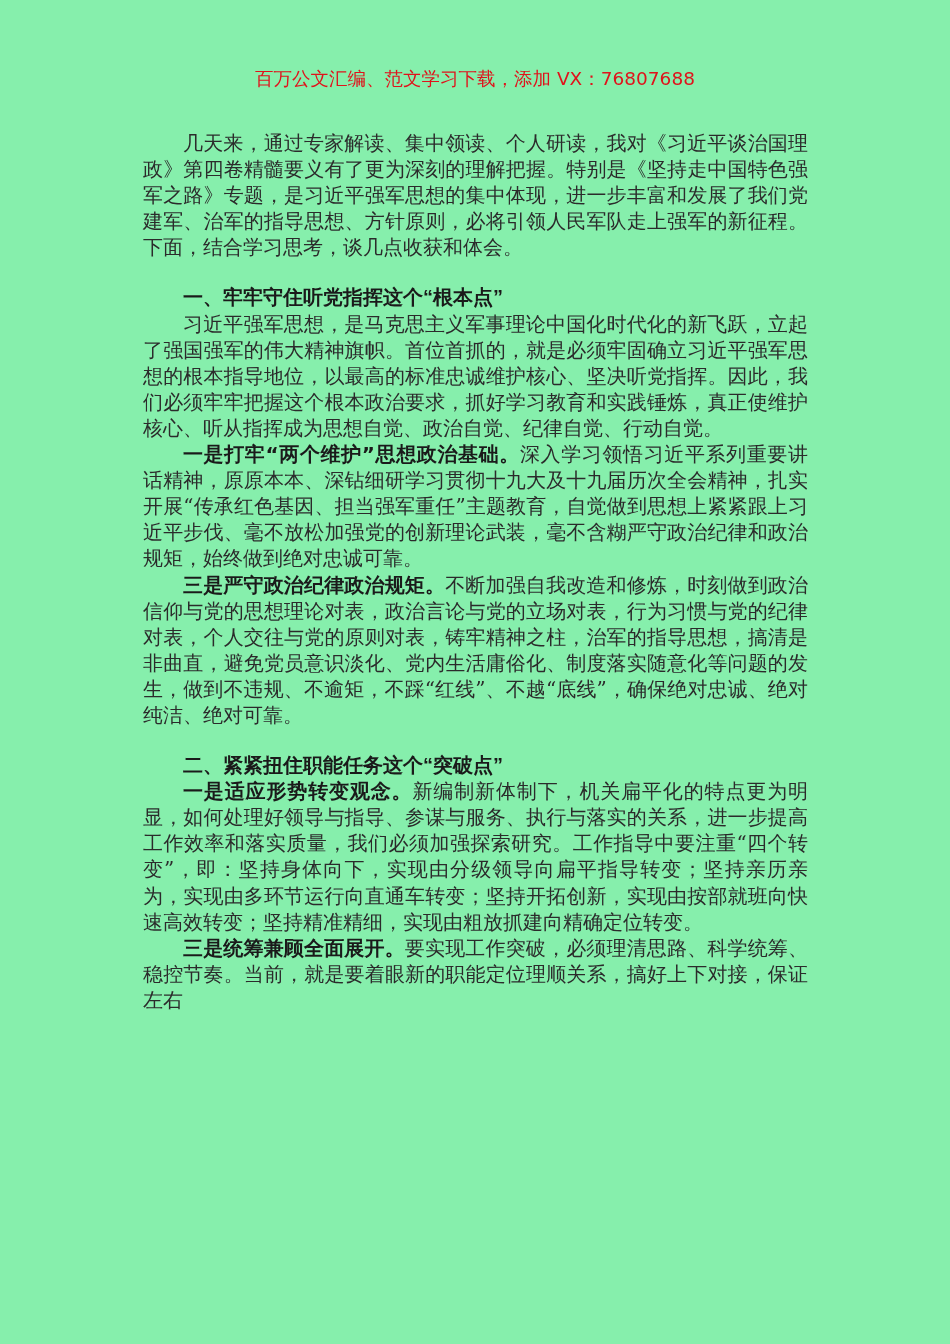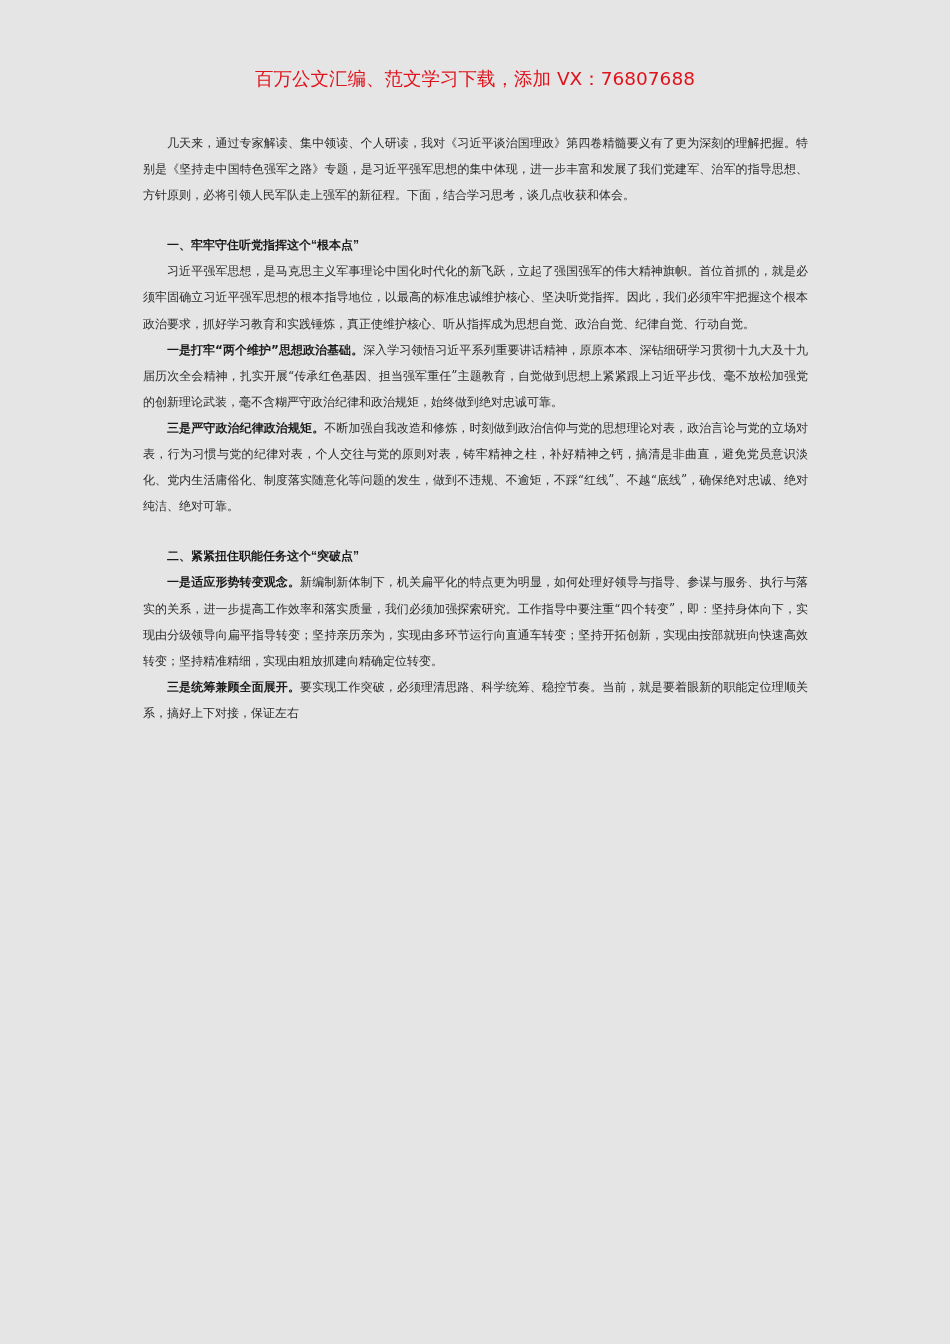--- a/index.html
+++ b/index.html
@@ -1,42 +1,42 @@
 <!DOCTYPE html>
 <html><head>
 <meta charset="utf-8">
 <style>
   html, body { margin: 0; padding: 0; background: #ffffff; }
   body { width: 950px; height: 1344px; position: relative; overflow: hidden; }
   .page {
-    position: absolute; left: 0; top: 0; width: 950px; height: 1344px; background: #e5e5e5;
+    position: absolute; left: 0; top: 0; width: 950px; height: 1344px; background: #86efac;
   }
   .banner {
     position: absolute; top: 66px; left: 0; width: 950px; text-align: center;
     font-family: "DejaVu Sans", sans-serif; font-size: 18.5px; color: #e0121b;
     letter-spacing: 0px;
   }
   .body {
     position: absolute; top: 130px; left: 143px; width: 665px;
-    font-family: "DejaVu Serif", serif; font-size: 12px; line-height: 26.1px;
+    font-family: "DejaVu Serif", serif; font-size: 20px; line-height: 26.1px;
     color: #2b2b2b; text-align: justify; text-justify: inter-ideograph;
   }
   .body p { margin: 0; text-indent: 2em; }
   .body p.h { font-family: Liberation Sans, sans-serif; font-weight: bold; color: #1a1a1a; margin-top: 24px; }
   .lead { font-family: "DejaVu Sans", sans-serif; font-weight: bold; color: #1a1a1a; }
 </style>
 </head>
 <body>
 
 <div class="page">
   <div class="banner">百万公文汇编、范文学习下载，添加 VX：76807688</div>
 
   <div class="body">
     <p><span>几天来，通过专家解读、集中领读、个人研读，我对《习近平谈治国理政》第四卷精髓要义有了更为深刻的理解把握。特别是《坚持走中国特色强军之路》专题，是习近平强军思想的集中体现，进一步丰富和发展了我们党建军、治军的指导思想、方针原则，必将引领人民军队走上强军的新征程。下面，结合学习思考，谈几点收获和体会。</span></p>
     <p class="h"><span>一、牢牢守住听党指挥这个“根本点”</span></p>
     <p><span>习近平强军思想，是马克思主义军事理论中国化时代化的新飞跃，立起了强国强军的伟大精神旗帜。首位首抓的，就是必须牢固确立习近平强军思想的根本指导地位，以最高的标准忠诚维护核心、坚决听党指挥。因此，我们必须牢牢把握这个根本政治要求，抓好学习教育和实践锤炼，真正使维护核心、听从指挥成为思想自觉、政治自觉、纪律自觉、行动自觉。</span></p>
     <p><span class="lead">一是打牢“两个维护”思想政治基础。</span><span>深入学习领悟习近平系列重要讲话精神，原原本本、深钻细研学习贯彻十九大及十九届历次全会精神，扎实开展“传承红色基因、担当强军重任”主题教育，自觉做到思想上紧紧跟上习近平步伐、毫不放松加强党的创新理论武装，毫不含糊严守政治纪律和政治规矩，始终做到绝对忠诚可靠。</span></p>
-    <p><span class="lead">三是严守政治纪律政治规矩。</span><span>不断加强自我改造和修炼，时刻做到政治信仰与党的思想理论对表，政治言论与党的立场对表，行为习惯与党的纪律对表，个人交往与党的原则对表，铸牢精神之柱，补好精神之钙，搞清是非曲直，避免党员意识淡化、党内生活庸俗化、制度落实随意化等问题的发生，做到不违规、不逾矩，不踩“红线”、不越“底线”，确保绝对忠诚、绝对纯洁、绝对可靠。</span></p>
+    <p><span class="lead">三是严守政治纪律政治规矩。</span><span>不断加强自我改造和修炼，时刻做到政治信仰与党的思想理论对表，政治言论与党的立场对表，行为习惯与党的纪律对表，个人交往与党的原则对表，铸牢精神之柱，治军的指导思想，搞清是非曲直，避免党员意识淡化、党内生活庸俗化、制度落实随意化等问题的发生，做到不违规、不逾矩，不踩“红线”、不越“底线”，确保绝对忠诚、绝对纯洁、绝对可靠。</span></p>
     <p class="h"><span>二、紧紧扭住职能任务这个“突破点”</span></p>
     <p><span class="lead">一是适应形势转变观念。</span><span>新编制新体制下，机关扁平化的特点更为明显，如何处理好领导与指导、参谋与服务、执行与落实的关系，进一步提高工作效率和落实质量，我们必须加强探索研究。工作指导中要注重“四个转变”，即：坚持身体向下，实现由分级领导向扁平指导转变；坚持亲历亲为，实现由多环节运行向直通车转变；坚持开拓创新，实现由按部就班向快速高效转变；坚持精准精细，实现由粗放抓建向精确定位转变。</span></p>
     <p><span class="lead">三是统筹兼顾全面展开。</span><span>要实现工作突破，必须理清思路、科学统筹、稳控节奏。当前，就是要着眼新的职能定位理顺关系，搞好上下对接，保证左右</span></p>
   </div>
 </div>
 
 </body></html>

